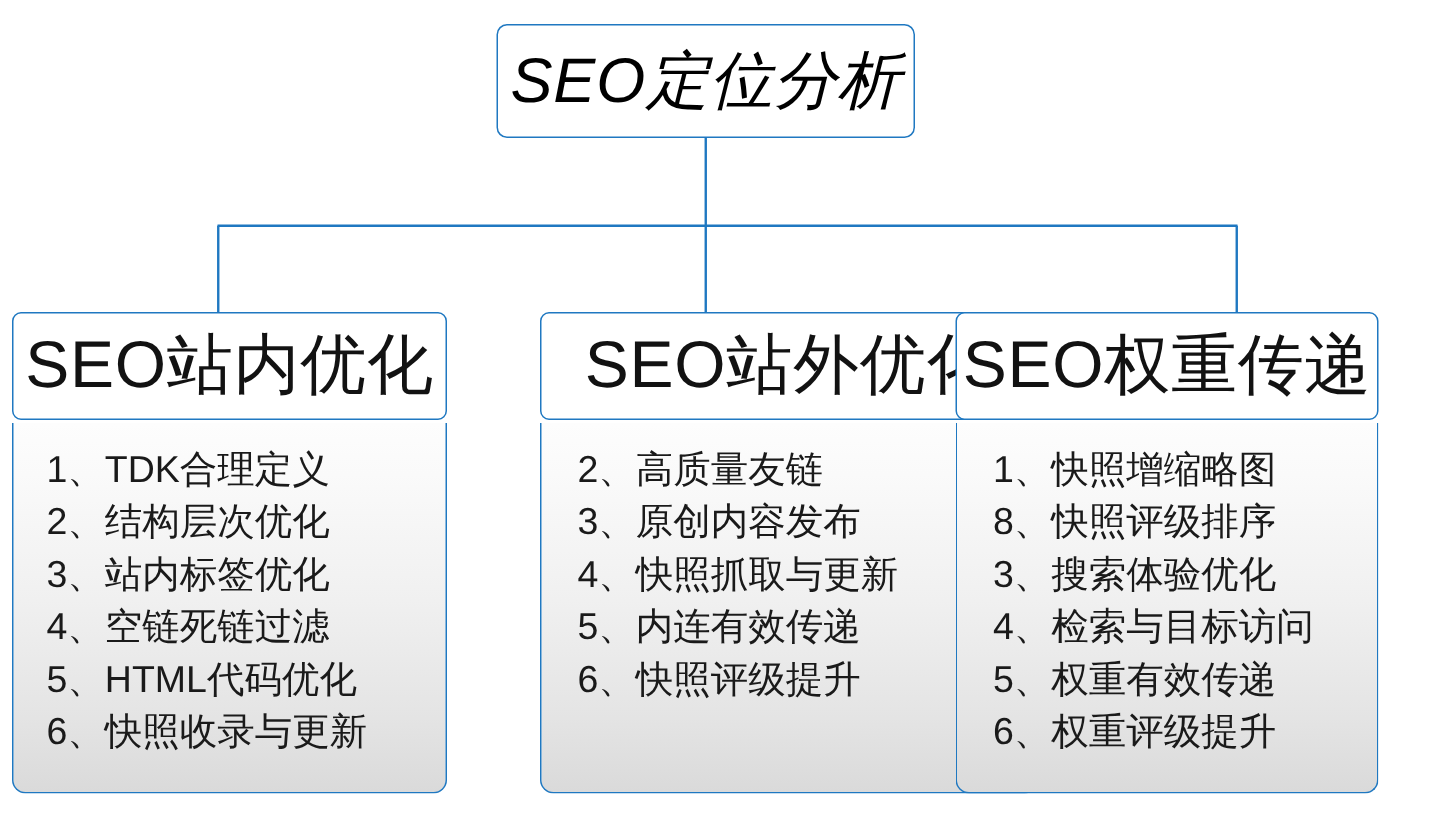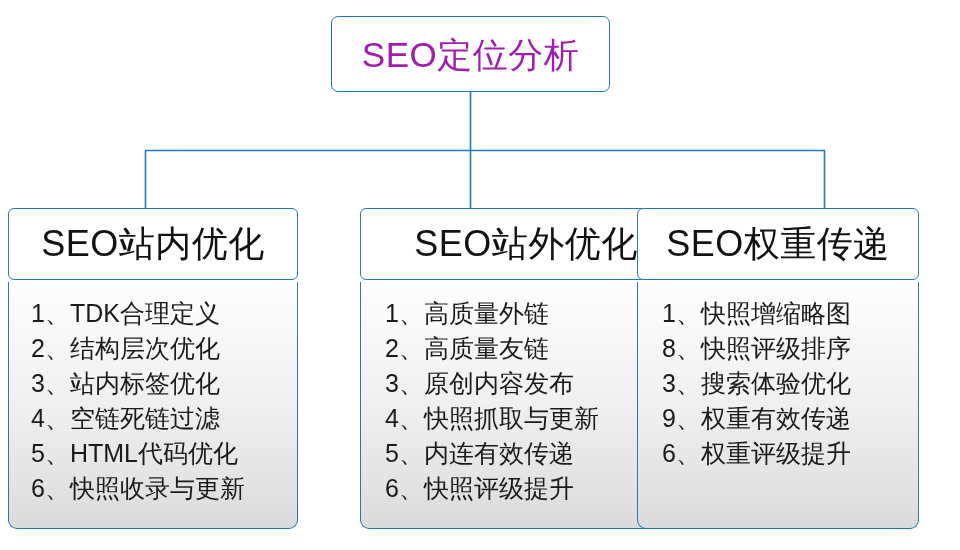--- a/index.html
+++ b/index.html
@@ -38,25 +38,26 @@
     height: 76px;
     box-sizing: border-box;
     border: 1.6px solid #1f78c1;
     border-radius: 7px;
     background: #ffffff;
     display: flex;
     align-items: center;
     justify-content: center;
   }
   .root-label {
-    font-size: 35px;
-    color: #a21caf;
+    font-size: 42px;
+    color: #000000;
     letter-spacing: 0.5px;
     line-height: 1;
     white-space: nowrap;
+    font-style: italic;
   }
 
   
   .column {
     position: absolute;
     top: 208px;
     width: 290px;
   }
   .column.col-0 { left: 8px; }
   .column.col-1 { left: 320px; width: 332px; padding-left: 40px; }
@@ -68,21 +69,21 @@
     border: 1.7px solid #1f78c1;
     border-radius: 6px;
     background: #ffffff;
     display: flex;
     align-items: center;
     justify-content: center;
     position: relative;
     z-index: 2;
   }
   .col-header-label {
-    font-size: 36px;
+    font-size: 44px;
     color: #121212;
     line-height: 1;
     white-space: nowrap;
     letter-spacing: 0.5px;
   }
 
   .col-body {
     box-sizing: border-box;
     margin-top: 2px;
     height: 247px;
@@ -143,38 +144,38 @@
       </ul>
     </div>
   </div>
 
   <div class="column col-1">
     <div class="col-header">
       <span class="col-header-label">SEO站外优化</span>
     </div>
     <div class="col-body">
       <ul class="col-list indent-lg">
-        <li>1、高质量外链</li>
         <li>2、高质量友链</li>
         <li>3、原创内容发布</li>
         <li>4、快照抓取与更新</li>
         <li>5、内连有效传递</li>
         <li>6、快照评级提升</li>
       </ul>
     </div>
   </div>
 
   <div class="column col-2">
     <div class="col-header">
       <span class="col-header-label">SEO权重传递</span>
     </div>
     <div class="col-body">
       <ul class="col-list indent-lg">
         <li>1、快照增缩略图</li>
         <li>8、快照评级排序</li>
         <li>3、搜索体验优化</li>
-        <li>9、权重有效传递</li>
+        <li>4、检索与目标访问</li>
+        <li>5、权重有效传递</li>
         <li>6、权重评级提升</li>
       </ul>
     </div>
   </div>
 
 </div>
 
 </body></html>

